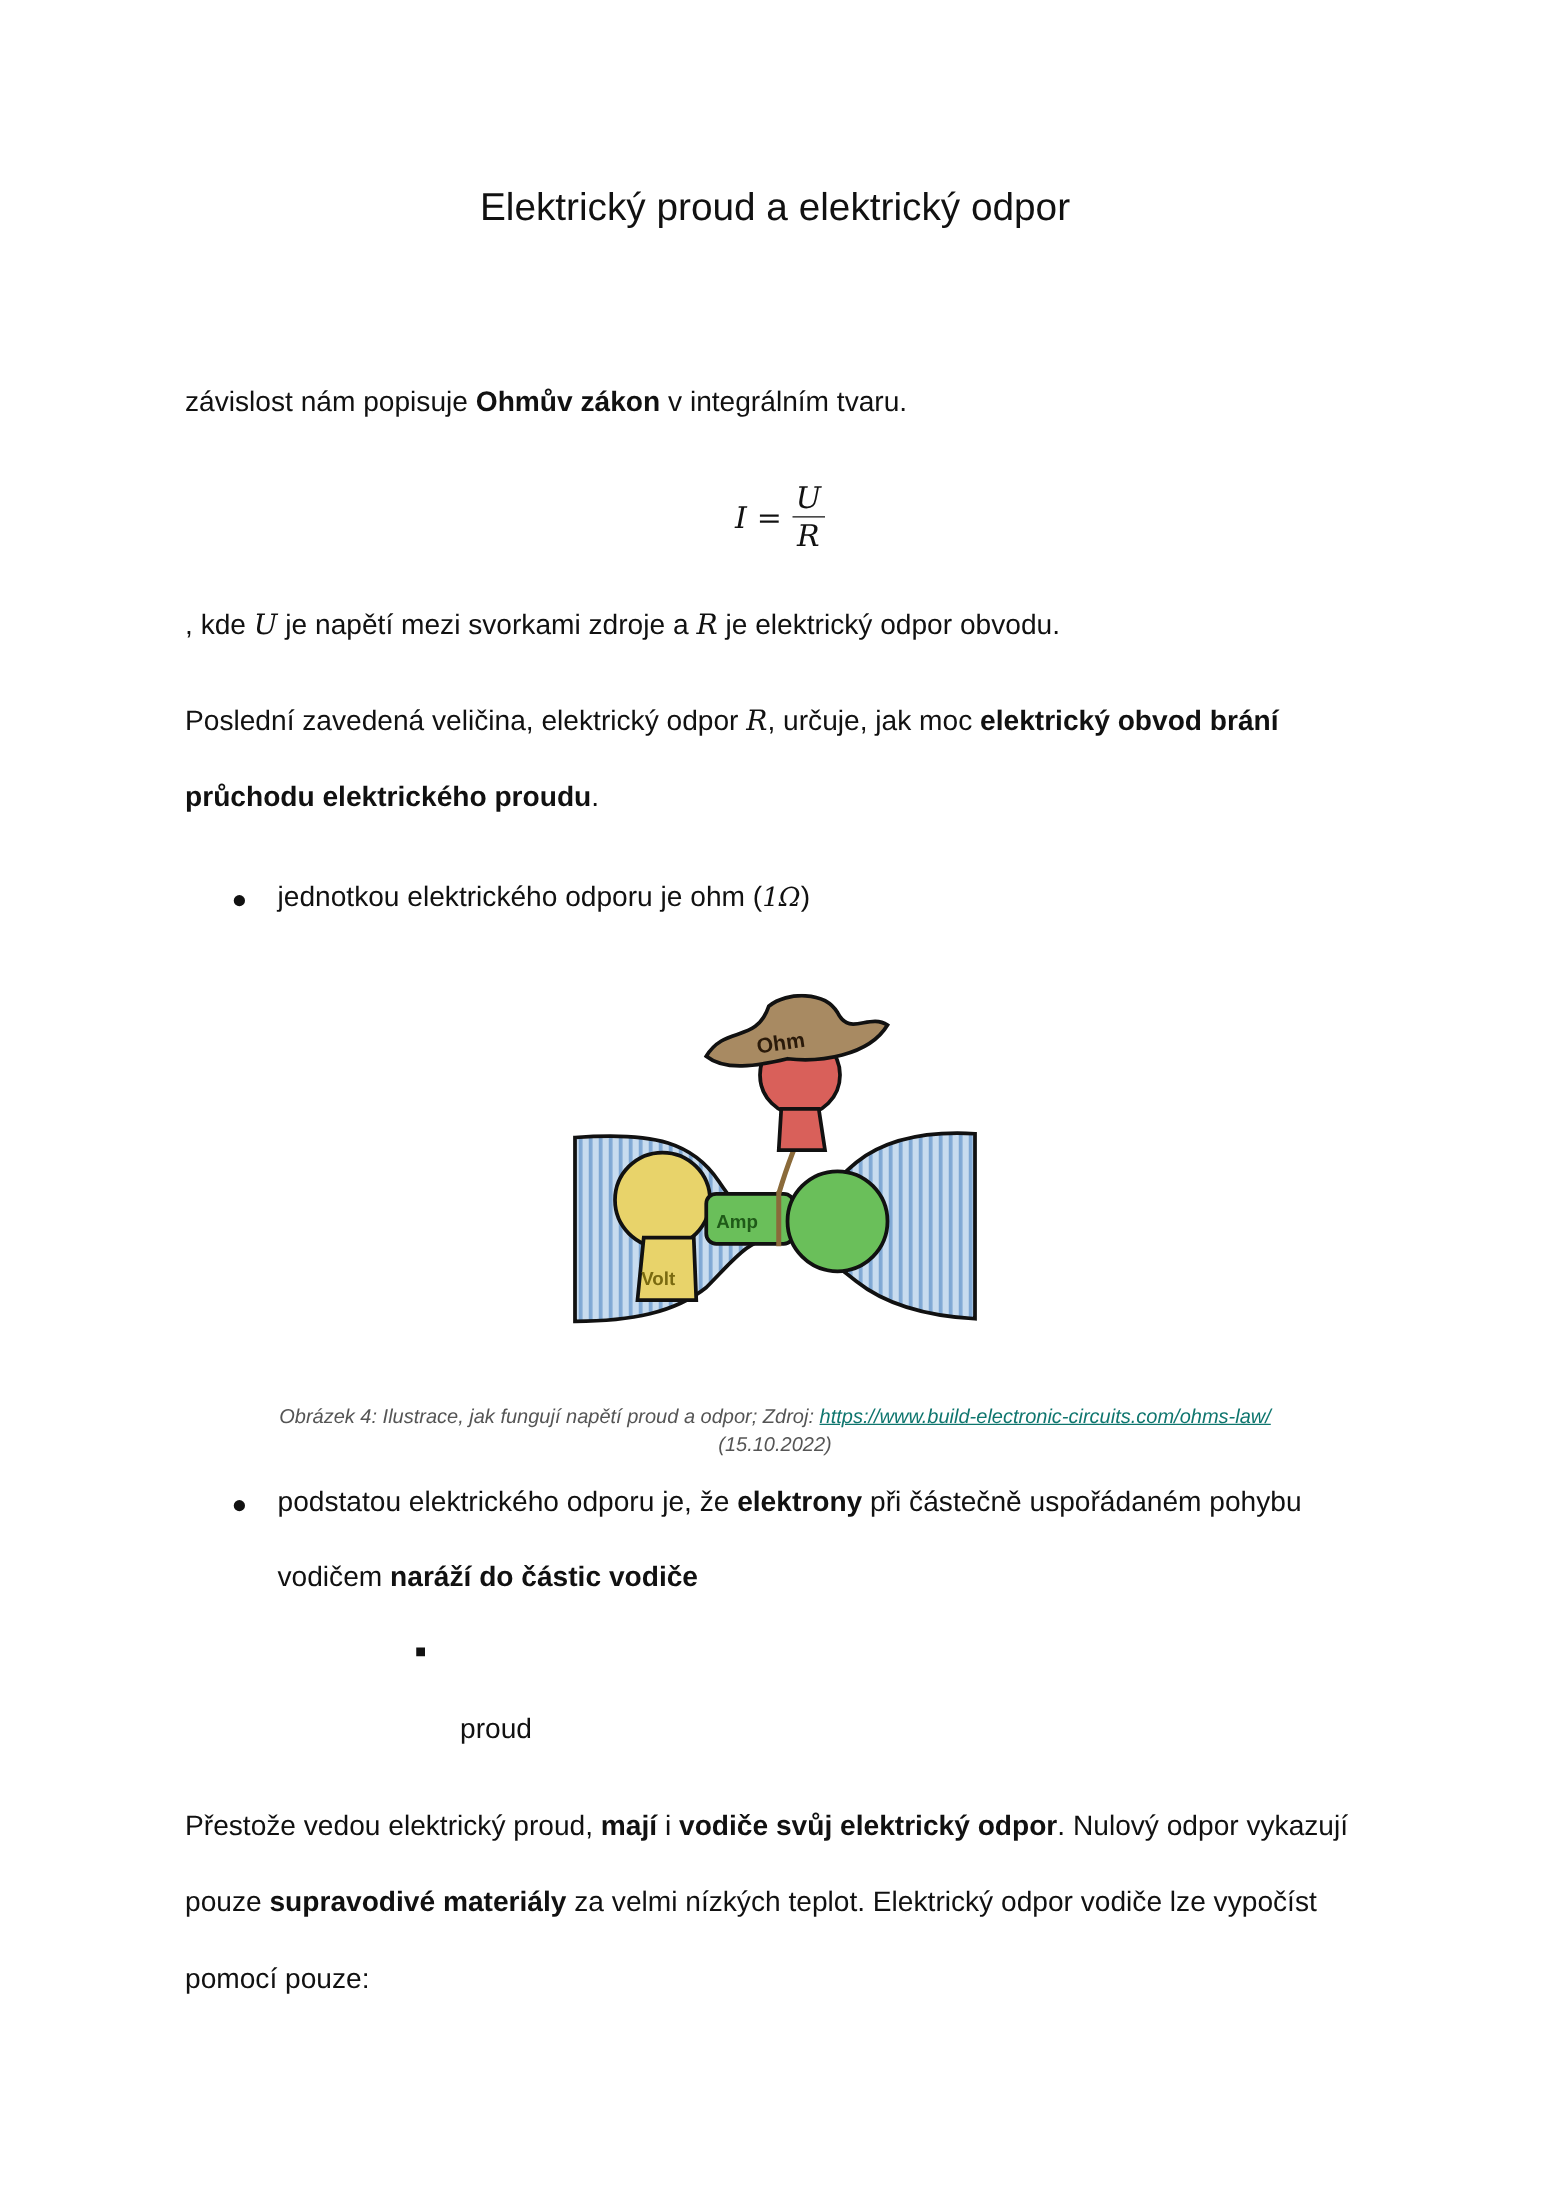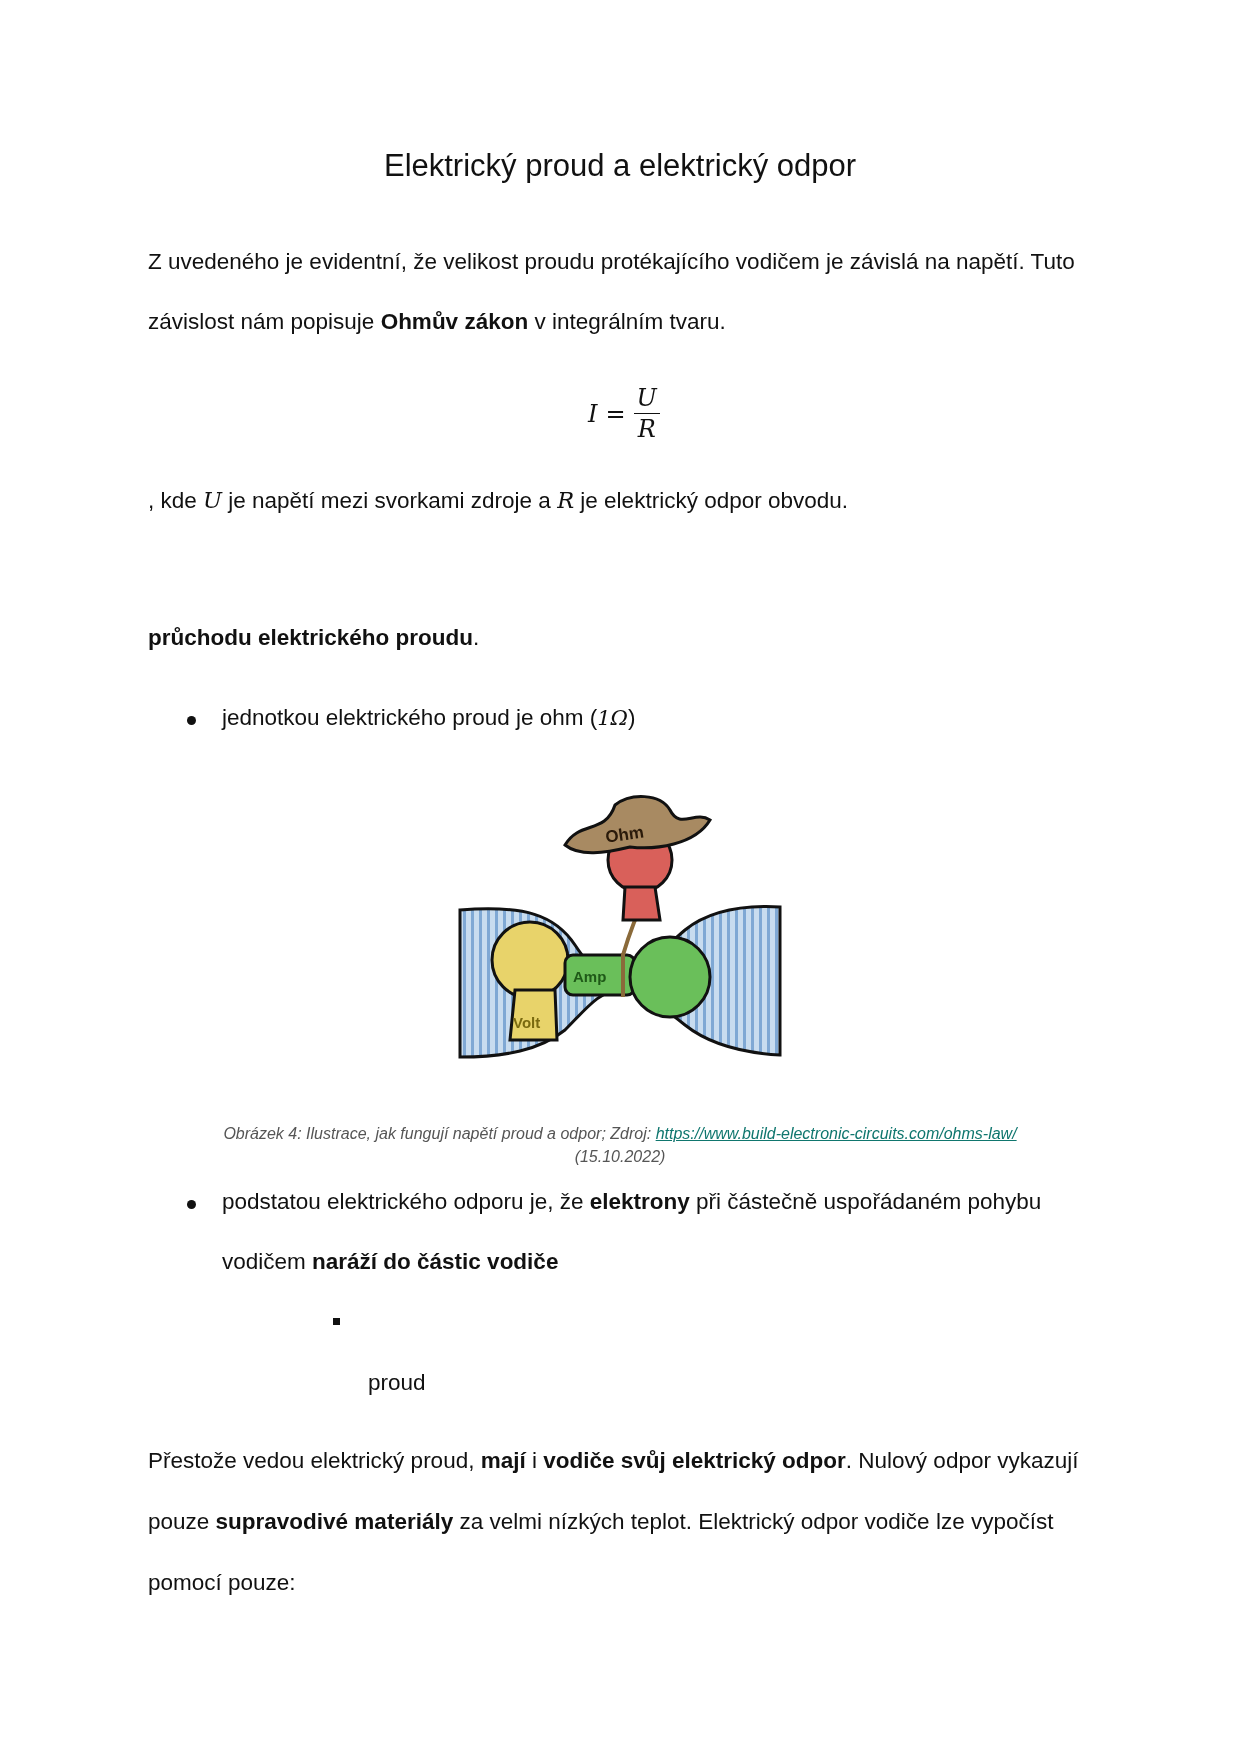--- a/index.html
+++ b/index.html
@@ -24,45 +24,47 @@
              font-style: italic; color: #555; line-height: 23px; }
   .caption a { color: #0f766e; text-decoration: underline; }
 </style>
 </head>
 <body>
 
 <div class="page">
 
   <div class="title">Elektrický proud a elektrický odpor</div>
 
-  <div class="para" style="top:248px;">Z uvedeného je evidentní, že velikost proudu protékajícího vodičem je závislá na napětí. Tuto</div>
   <div class="para" style="top:308px;">
     <span>závislost nám popisuje </span><b>Ohmův zákon</b><span> v integrálním tvaru.</span>
   </div>
 
   <div class="formula">
     <span>I</span>
     <span class="eq">=</span>
     <span class="frac">
       <span class="num">U</span>
       <span class="den">R</span>
     </span>
   </div>
 
   <div class="para" style="top:486px;">
     <span>, kde </span><span class="math">U</span><span> je napětí mezi svorkami zdroje a </span><span class="math">R</span><span> je elektrický odpor obvodu.</span>
   </div>
 
+  <div class="para" style="top:563px;">
+    <span>Poslední zavedená veličina, elektrický odpor </span><span class="math">R</span><span>, určuje, jak moc </span><b>elektrický obvod brání</b>
+  </div>
   <div class="para" style="top:624px;">
     <b>průchodu elektrického proudu</b><span>.</span>
   </div>
 
   <div class="dot" style="left:187px; top:716px;"></div>
   <div class="para" style="left:222px; top:704px;">
-    <span>jednotkou elektrického proud je ohm (</span><span class="math" style="font-size:21px;">1Ω</span><span>)</span>
+    <span>jednotkou elektrického odporu je ohm (</span><span class="math" style="font-size:21px;">1Ω</span><span>)</span>
   </div>
 
   <svg class="figure" viewBox="0 0 330 270">
     <defs>
       <pattern id="stripes" width="8" height="10" patternUnits="userSpaceOnUse">
         <rect width="8" height="10" fill="#c8dcef"></rect>
         <rect width="3" height="10" fill="#7fa8d4"></rect>
       </pattern>
     </defs>
     <path d="M5,115 C70,110 100,120 120,150 C140,180 150,185 165,185 C185,185 200,160 230,135 C255,115 290,110 325,112 L325,260 C290,258 255,250 230,230 C205,210 185,195 165,195 C145,195 130,215 110,235 C85,255 50,262 5,262 Z" fill="url(#stripes)" stroke="#111" stroke-width="3"></path>

